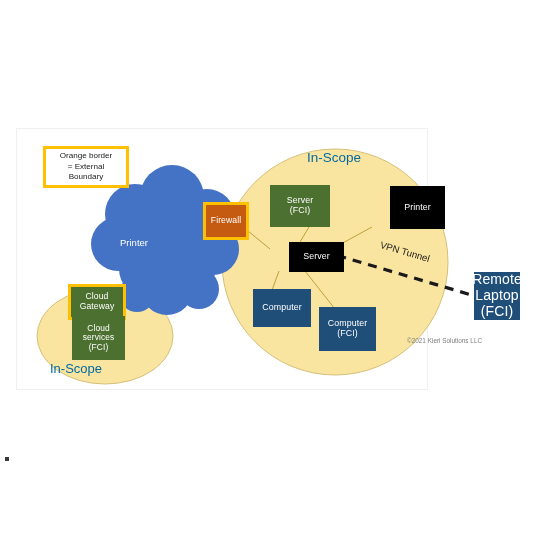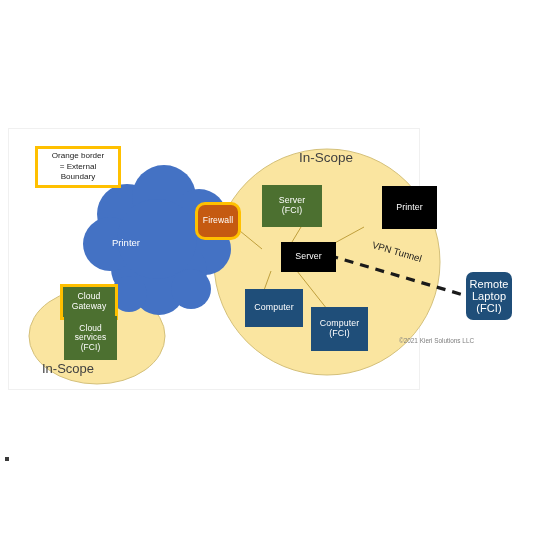--- a/index.html
+++ b/index.html
@@ -11,21 +11,21 @@
     width: 547px;
     height: 548px;
     position: relative;
     font-family: "Liberation Sans", sans-serif;
     overflow: hidden;
   }
 
   
   #canvas {
     position: absolute;
-    left: 8px;
+    left: 16px;
     top: 128px;
     width: 412px;
     height: 262px;
     background: #ffffff;
     border: 1px solid #f0f0f0;
     box-sizing: border-box;
     text-decoration: underline;
   }
 
   
@@ -72,21 +72,21 @@
     text-align: center;
     color: #1a1a1a;
     font-size: 8.1px;
     line-height: 1.35;
     white-space: pre-line;
   }
 
   
   .scope-label {
     position: absolute;
-    color: #404040;
+    color: #0369a1;
     white-space: nowrap;
   }
   #scope-label-main { left: 290px; top: 21px; font-size: 13.5px; }
   #scope-label-cloud { left: 33px; top: 232px; font-size: 13px; }
 
   #internet-label {
     position: absolute;
     left: 103px;
     top: 108px;
     font-size: 9.5px;
@@ -161,35 +161,35 @@
 
   <div id="legend">Orange border
 = External
 Boundary</div>
 
   <div class="scope-label" id="scope-label-main">In-Scope</div>
   <div class="scope-label" id="scope-label-cloud">In-Scope</div>
 
   <div id="internet-label">Printer</div>
 
-  <div class="node n-orange border-orange" style="left:186px; top:73px; width:46px; height:38px; font-size:8.6px;border-radius:10px;">Firewall</div>
+  <div class="node n-orange border-orange" style="left:186px; top:73px; width:46px; height:38px; font-size:8.6px;">Firewall</div>
 
   <div class="node n-green" style="left:253px; top:56px; width:60px; height:42px; font-size:8.8px;">Server
 (FCI)</div>
 
   <div class="node n-gray" style="left:353px; top:57px; width:55px; height:43px; font-size:8.8px;">Printer</div>
 
   <div class="node n-gray" style="left:252px; top:113px; width:55px; height:30px; font-size:8.8px;">Server</div>
 
   <div class="node n-blue" style="left:236px; top:160px; width:58px; height:38px; font-size:8.8px;">Computer</div>
 
   <div class="node n-blue" style="left:302px; top:178px; width:57px; height:44px; font-size:8.8px;">Computer
 (FCI)</div>
 
-  <div class="node n-blue" style="left:457px; top:143px; width:46px; height:48px; font-size:11px;border-radius:7px;">Remote
+  <div class="node n-blue" style="left:457px; top:143px; width:46px; height:48px; font-size:14px;">Remote
 Laptop
 (FCI)</div>
 
   <div class="node n-green border-orange" style="left:51px; top:155px; width:58px; height:36px; font-size:8.6px;">Cloud
 Gateway</div>
 
   <div class="node n-green" style="left:55px; top:187px; width:53px; height:44px; font-size:8.4px;">Cloud
 services
 (FCI)</div>
 

